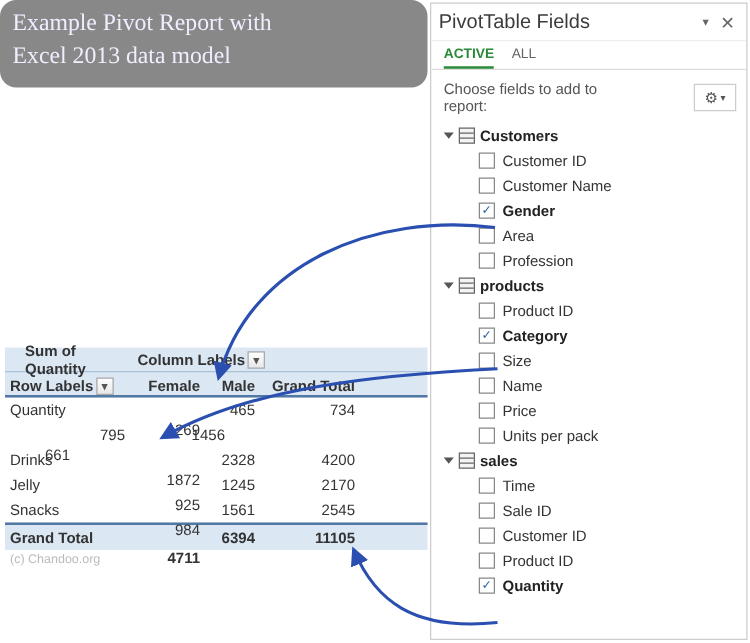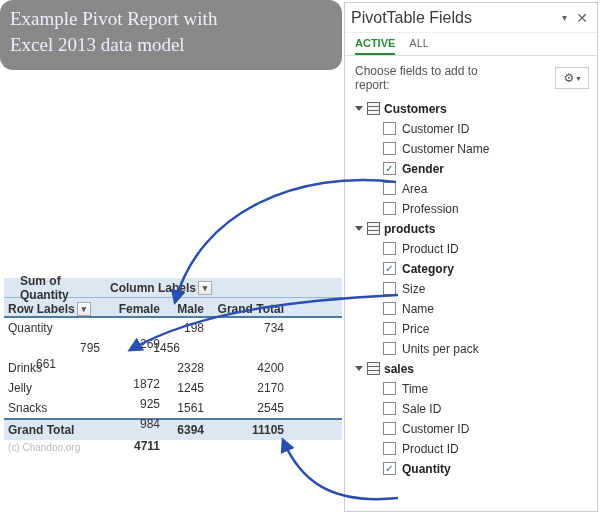--- a/index.html
+++ b/index.html
@@ -222,21 +222,21 @@
     </div>
     <div class="col-f">Female</div>
     <div class="col-m">Male</div>
     <div class="col-gt">Grand Total</div>
   </div>
 
   <div id="pivot-rows">
       <div class="pt-row">
         <div class="col-rowlabel">Quantity</div>
         <div class="col-f">269</div>
-        <div class="col-m">198</div>
+        <div class="col-m">465</div>
         <div class="col-gt">734</div>
       </div>
       <div class="pt-row">
         <div class="col-f">661</div>
         <div class="col-m">795</div>
         <div class="col-gt">1456</div>
       </div>
       <div class="pt-row">
         <div class="col-rowlabel">Drinks</div>
         <div class="col-f">1872</div>

